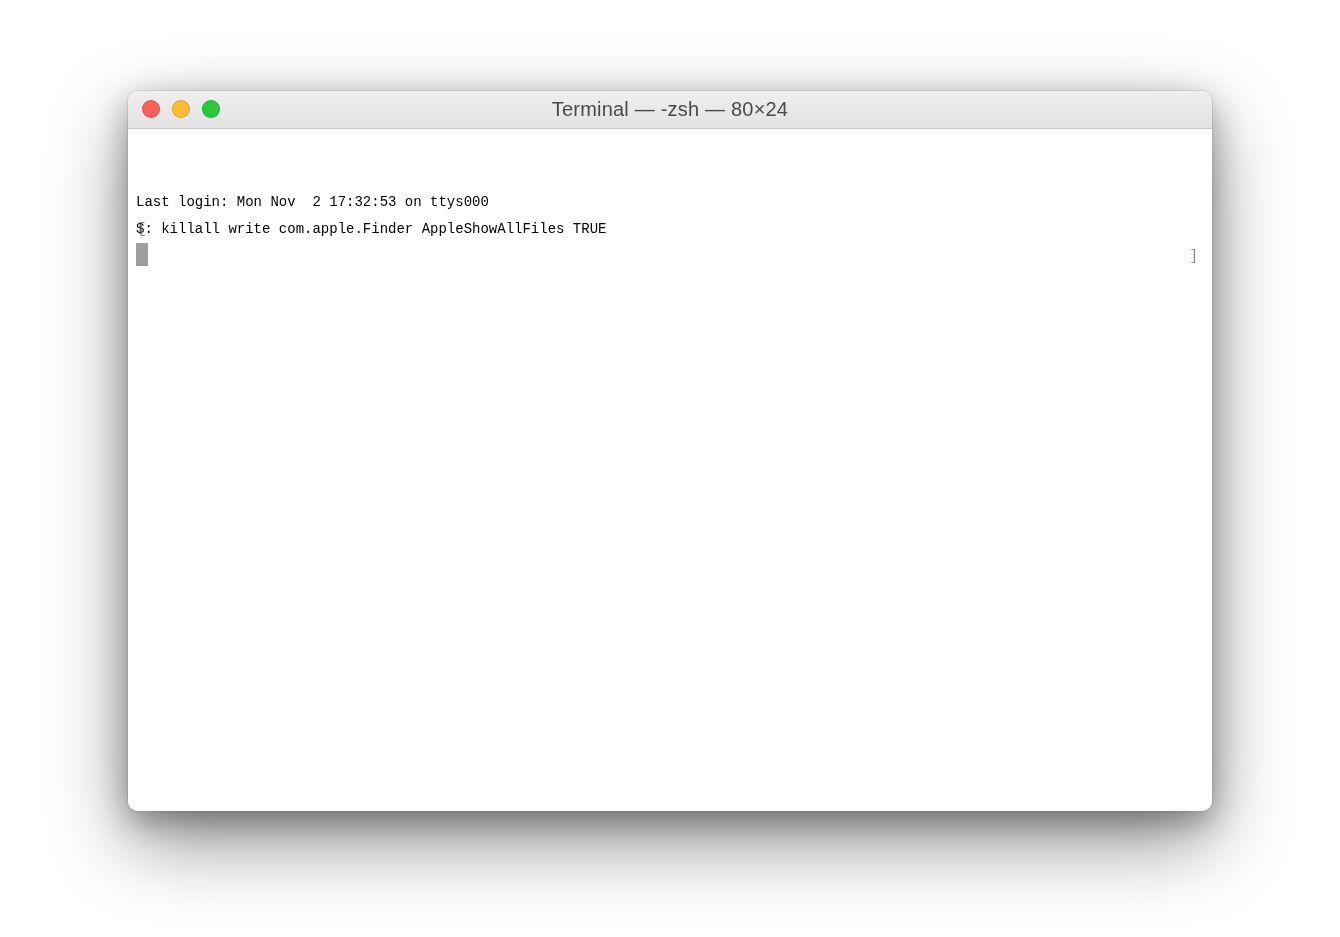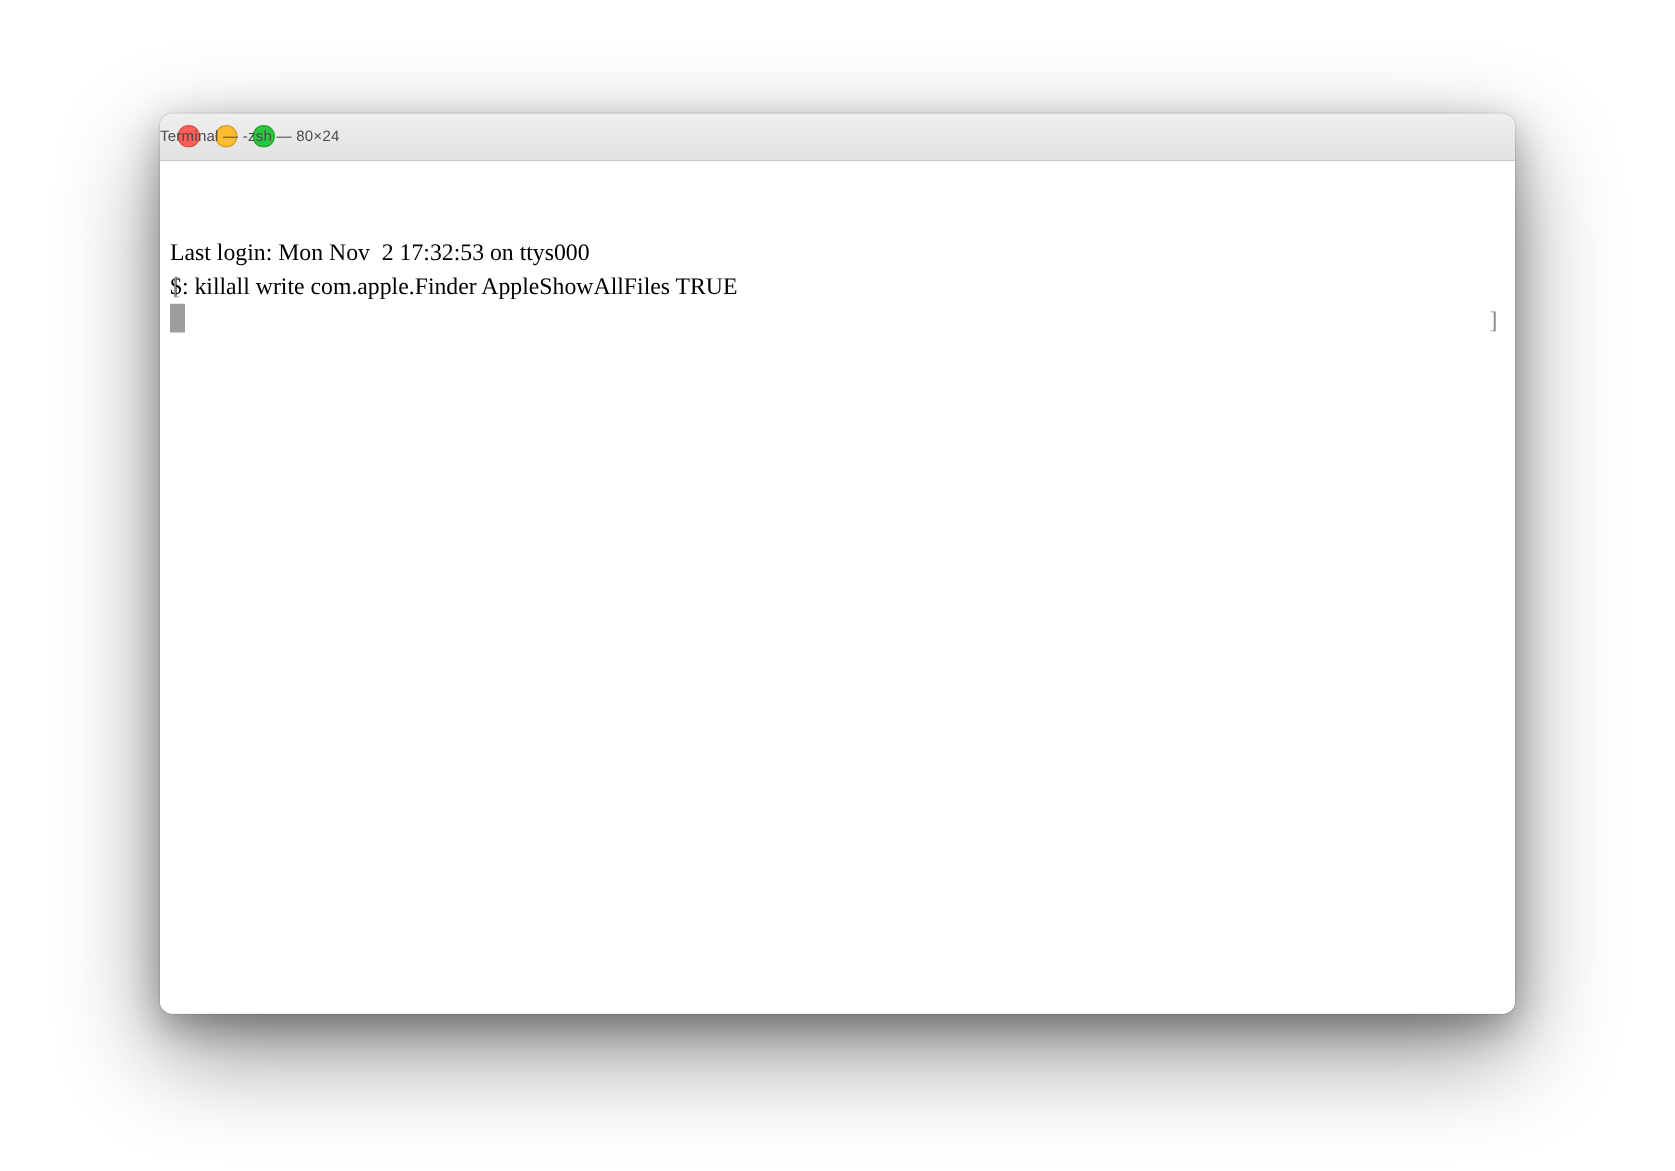--- a/index.html
+++ b/index.html
@@ -64,33 +64,34 @@
     }
 
     .traffic-light.maximize {
       background: #28c840;
     }
 
     .window-title {
       position: absolute;
       left: 0;
       right: 0;
-      font-size: 12px;
+      text-align: center;
+      font-size: 20px;
       color: #4a4a4a;
       font-weight: 400;
       pointer-events: none;
       letter-spacing: 0.2px;
     }
 
     .terminal-body {
       flex: 1;
       background: #ffffff;
       padding: 6px 8px;
-      font-family: Liberation Serif, serif;
-      font-size: 19px;
+      font-family: Liberation Mono, monospace;
+      font-size: 14px;
       line-height: 27px;
       color: #000000;
       white-space: pre;
       overflow: hidden;
       position: relative;
     }
 
     .terminal-line {
       display: block;
     }

